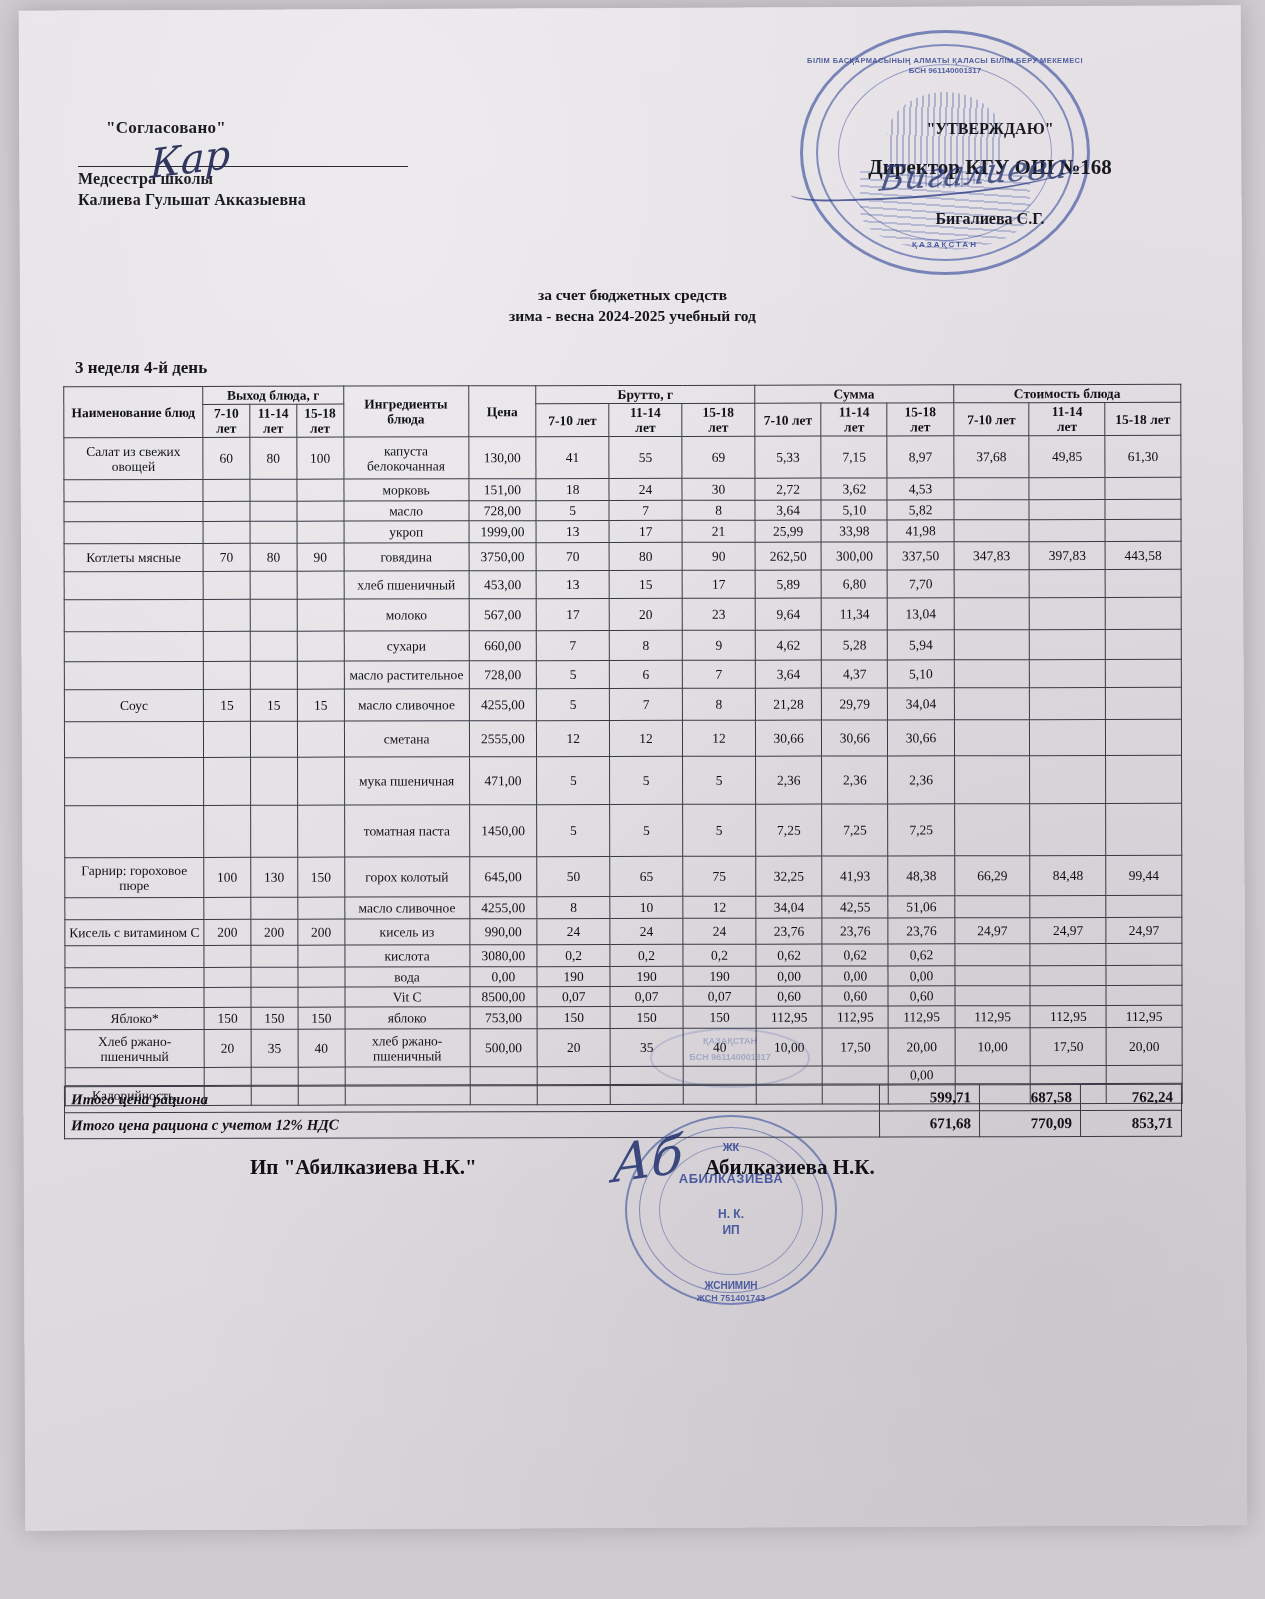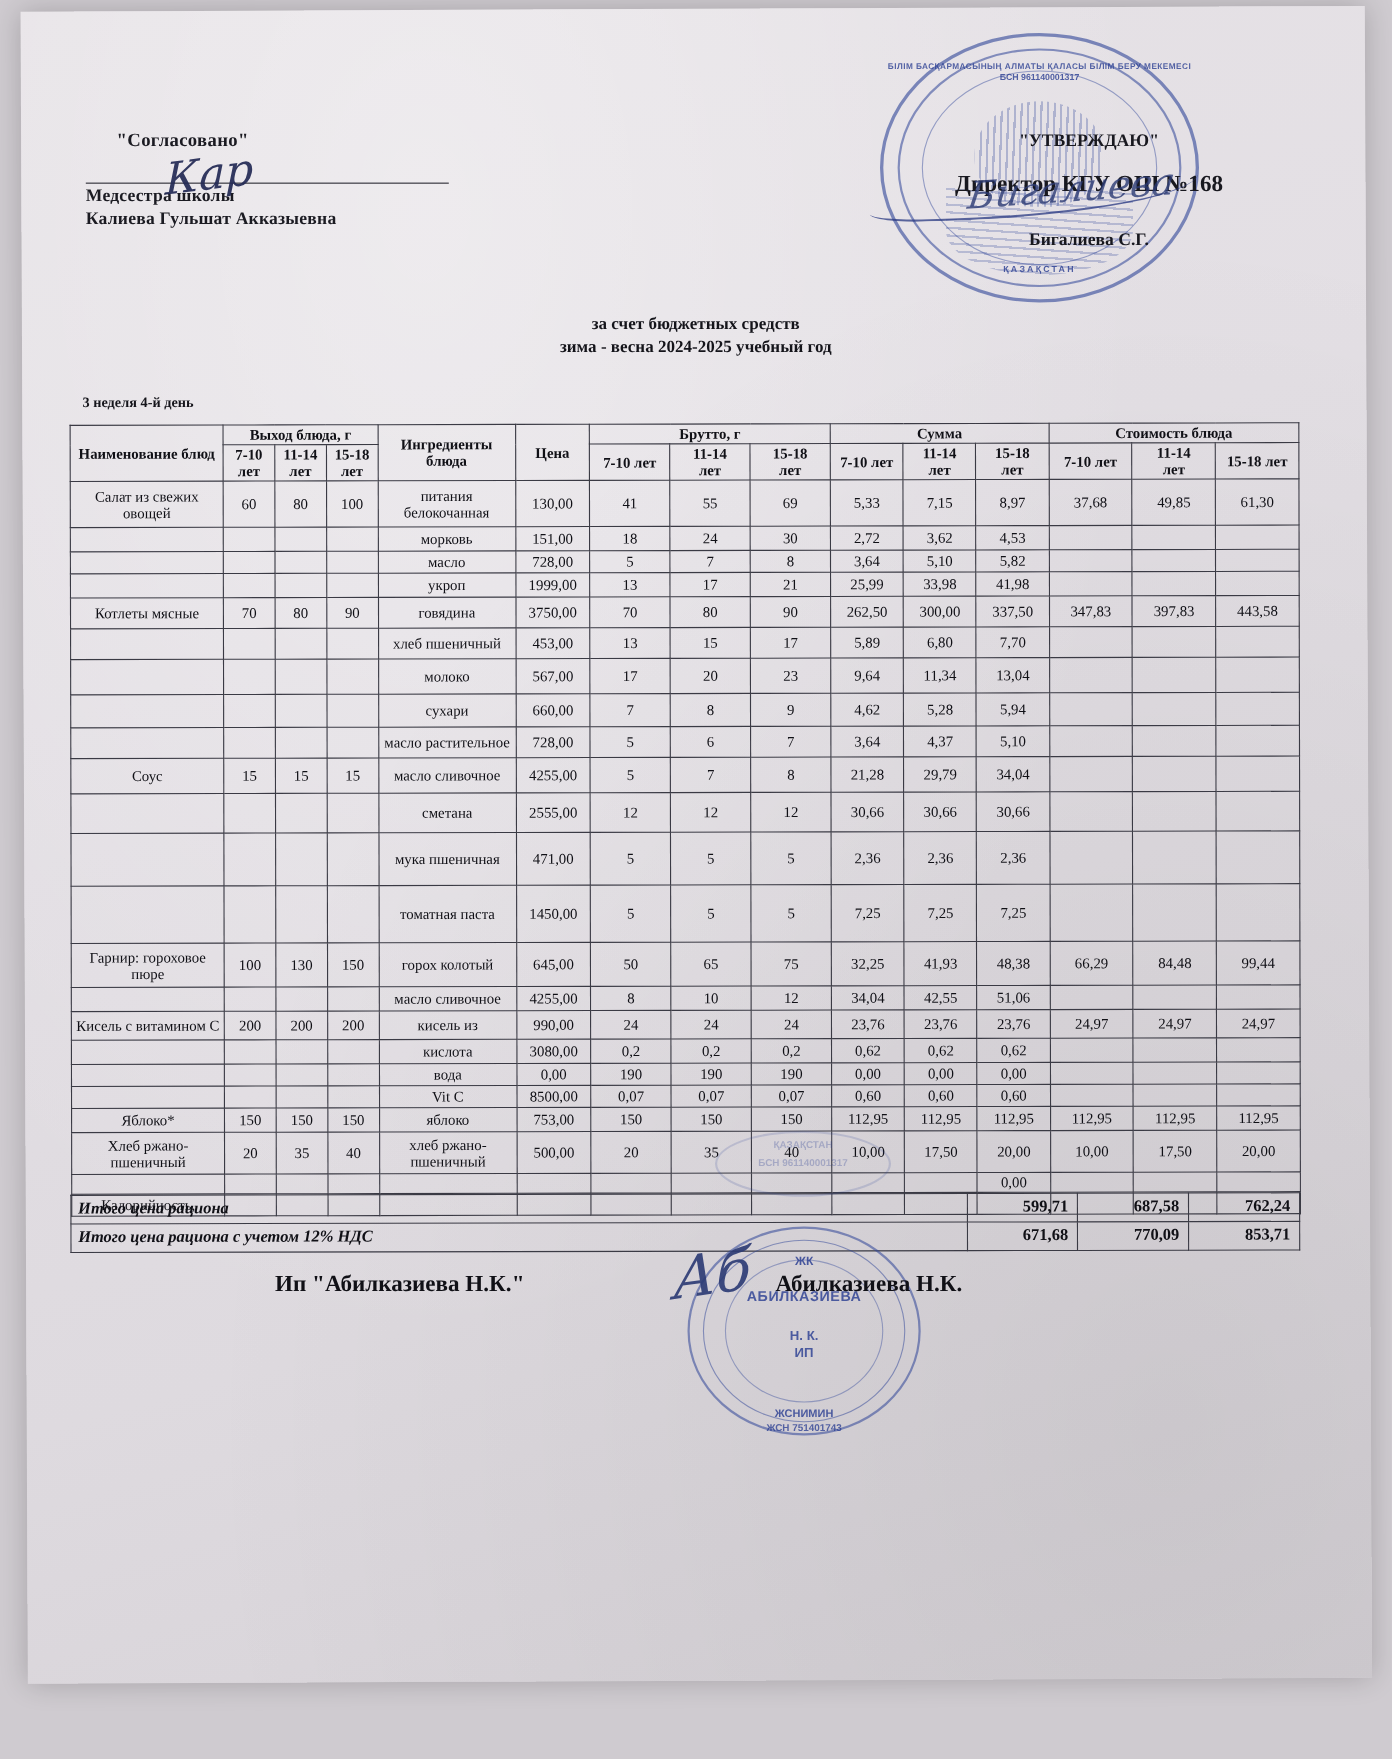--- a/index.html
+++ b/index.html
@@ -85,21 +85,21 @@
   }
 
   
   .title{
     position:absolute;left:0;top:282px;width:1265px;text-align:center;color:#14141a;
   }
   .title .l1{font-weight:bold;font-size:15.5px;letter-spacing:-.1px;}
   .title .l2{font-weight:bold;font-size:15.5px;margin-top:4px;}
   .title .l3{font-weight:bold;font-size:15.5px;margin-top:3px;}
 
-  .weekday{position:absolute;left:75px;top:358px;font-weight:bold;font-size:13px;color:#15151b;text-align:center;}
+  .weekday{position:absolute;left:75px;top:358px;font-weight:bold;font-size:17px;color:#15151b;text-align:center;}
 
   
   table.menu{
     position:absolute;left:64px;top:385px;width:1118px;
     border-collapse:collapse;color:#101016;
     font-size:13.5px;
     transform:rotate(-0.12deg);
   }
   table.menu th, table.menu td{
     border:1.15px solid #3a3a44;
@@ -235,21 +235,21 @@
         <th><span>11-14</span><br><span>лет</span></th>
         <th>15-18 лет</th>
       </tr>
     </thead>
     <tbody id="menu-body">
         <tr style="height: 42px;">
           <td class="lft">Салат из свежих овощей</td>
           <td>60</td>
           <td>80</td>
           <td>100</td>
-          <td class="ing">питания белокочанная</td>
+          <td class="ing">капуста белокочанная</td>
           <td>130,00</td>
           <td>41</td>
           <td>55</td>
           <td>69</td>
           <td>5,33</td>
           <td>7,15</td>
           <td>8,97</td>
           <td>37,68</td>
           <td>49,85</td>
           <td>61,30</td>

